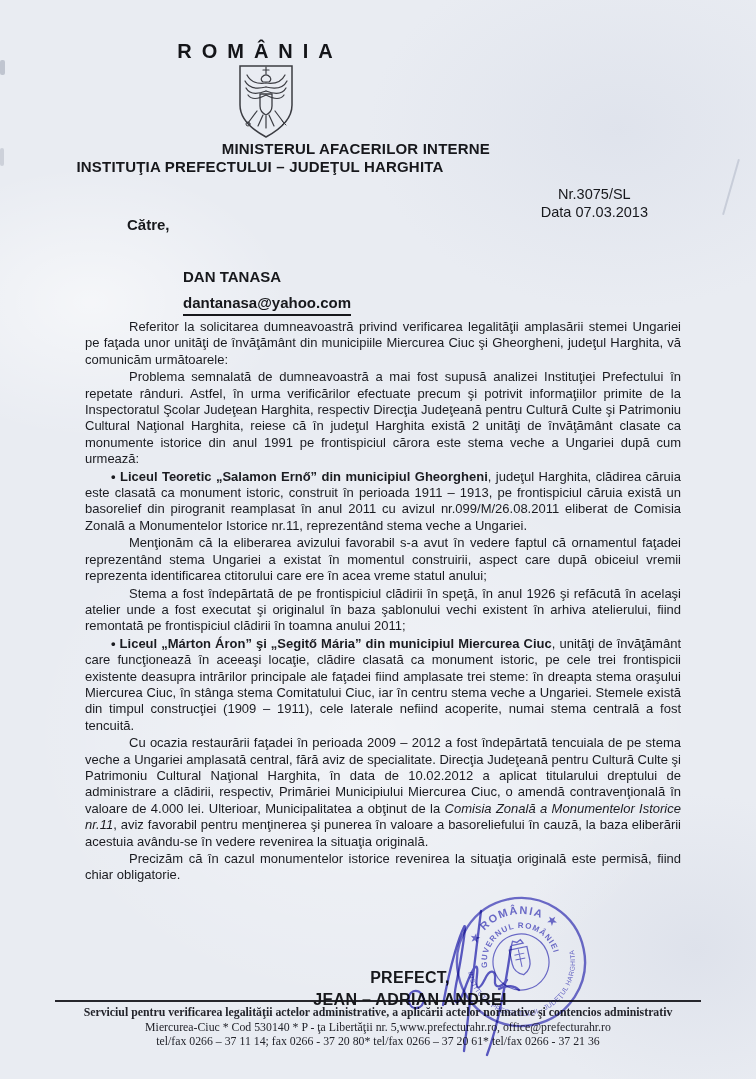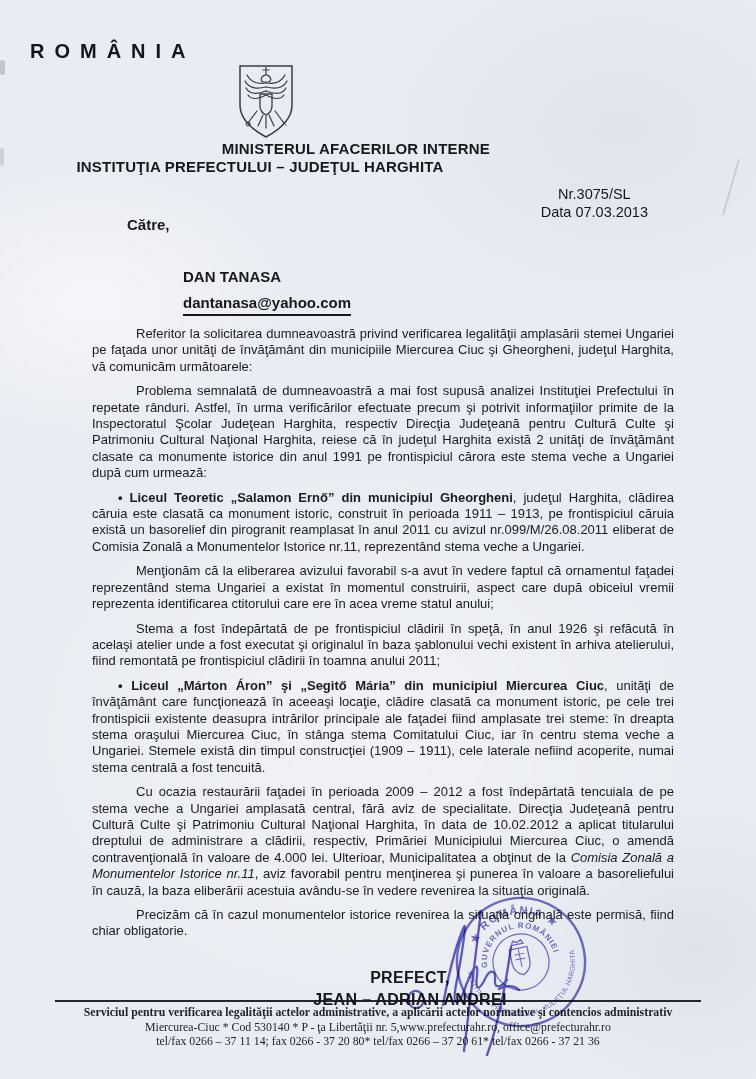--- a/index.html
+++ b/index.html
@@ -9,21 +9,21 @@
     color:#17181c;
     background:
       radial-gradient(ellipse 320px 220px at 12% 28%, rgba(255,255,255,.55), transparent 62%),
       radial-gradient(ellipse 420px 300px at 82% 12%, rgba(214,219,231,.5), transparent 60%),
       radial-gradient(ellipse 520px 420px at 48% 68%, rgba(255,255,255,.38), transparent 65%),
       radial-gradient(ellipse 300px 260px at 92% 88%, rgba(209,214,227,.45), transparent 60%),
       #e9ecf2;
   }
   
   .hdr-country{
-    position:absolute;left:30px;top:40px;width:460px;
+    position:absolute;left:30px;top:40px;width:460px;text-align:center;
     font-size:20px;font-weight:bold;letter-spacing:10px;color:#141519;
   }
   .coat{position:absolute;left:235px;top:61px;}
   .hdr-ministry{
     position:absolute;left:30px;top:140px;width:460px;text-align:right;
     font-size:15px;font-weight:bold;letter-spacing:.2px;
   }
   .hdr-institution{
     position:absolute;left:30px;top:158px;width:460px;text-align:center;
     font-size:15px;font-weight:bold;letter-spacing:.2px;
@@ -34,21 +34,21 @@
   }
   
   .salutation{position:absolute;left:127px;top:216px;font-size:15px;font-weight:bold;}
   .addressee{position:absolute;left:183px;top:268px;font-size:15px;font-weight:bold;line-height:18px;}
   .addr-email{border-bottom:2px solid #17181c;display:inline-block;padding-bottom:2px;margin-top:8px;}
   
   .body{
     position:absolute;left:84px;top:318px;width:598px;
     font-size:13px;line-height:16.4px;text-align:justify;color:#1a1b20;
   }
-  .body p{margin:8px;text-align:justify;}
+  .body p{margin:1px;text-align:justify;}
   .body p.indent{text-indent:44px;}
   .body p.bullet{text-indent:26px;}
   .b{font-weight:bold;}
   .i{font-style:italic;}
   
   .sig{
     position:absolute;left:260px;top:922px;width:300px;text-align:center;
     font-size:16px;font-weight:bold;line-height:22px;letter-spacing:.3px;z-index:2;margin-top:45px;
   }
   .stamp{position:absolute;left:443px;top:888px;z-index:3;mix-blend-mode:multiply;opacity:.8;}

